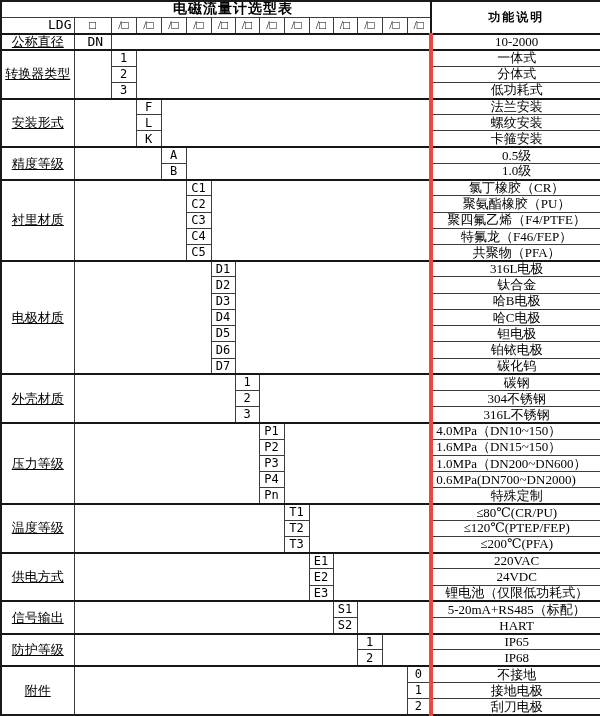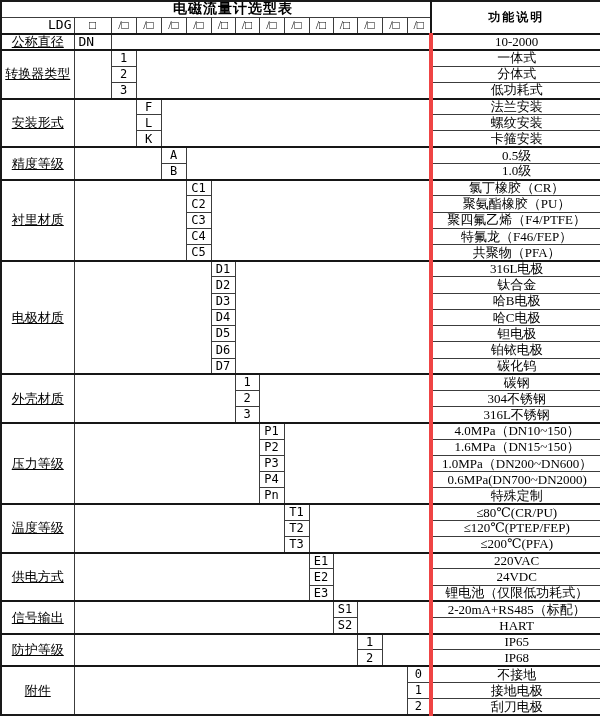--- a/index.html
+++ b/index.html
@@ -11,24 +11,24 @@
   }
   tr{height:16px;}
   td{
     border:1px solid #3c3c3c;padding:0 2px;text-align:center;vertical-align:middle;
     font-size:13px;line-height:1.05;overflow:hidden;white-space:nowrap;
   }
   tr.gs td{border-top:2px solid #161616;}
   td.title{font-weight:bold;font-size:14px;letter-spacing:1px;padding-left:36px;}
   td.fhead{font-weight:bold;font-size:12px;border-left:2px solid #161616;letter-spacing:2px;}
   td.desc{border-left:4px solid #ef4444;font-size:13px;}
-  td.desc.left{text-align:center;padding-left:3px;}
+  td.desc.left{text-align:left;padding-left:3px;}
   td.code{font-family:"DejaVu Sans Mono","Liberation Mono",monospace;font-size:12px;}
   td.ldg{text-align:right;padding-left:10px;font-family:"DejaVu Sans Mono","Liberation Mono",monospace;font-size:13px;}
-  td.dn{text-align:left;padding-left:4px;font-family:"DejaVu Sans Mono","Liberation Mono",monospace;font-size:13px;}
+  td.dn{text-align:left;padding-left:13px;font-family:"DejaVu Sans Mono","Liberation Mono",monospace;font-size:13px;}
   td.box,td.slot{font-size:12px;padding:0;}
   td.cat{font-size:13px;text-decoration:underline;}
   td.sp{border-color:#3c3c3c;}
 </style>
 </head>
 <body>
 
 <table>
   <colgroup>
     <col style="width:73px">
@@ -248,21 +248,21 @@
     <tr>
         <td class="code">E3</td>
         <td class="desc">锂电池（仅限低功耗式）</td>
       </tr>
 
     <tr class="gs">
       <td class="cat" rowspan="2">信号输出</td>
       <td class="sp" rowspan="2" colspan="10"></td>
       <td class="code">S1</td>
       <td class="sp" rowspan="2" colspan="3"></td>
-      <td class="desc">2-20mA+RS485（标配）</td>
+      <td class="desc">5-20mA+RS485（标配）</td>
     </tr>
     <tr>
         <td class="code">S2</td>
         <td class="desc">HART</td>
       </tr>
 
     <tr class="gs">
       <td class="cat" rowspan="2">防护等级</td>
       <td class="sp" rowspan="2" colspan="11"></td>
       <td class="code">1</td>

